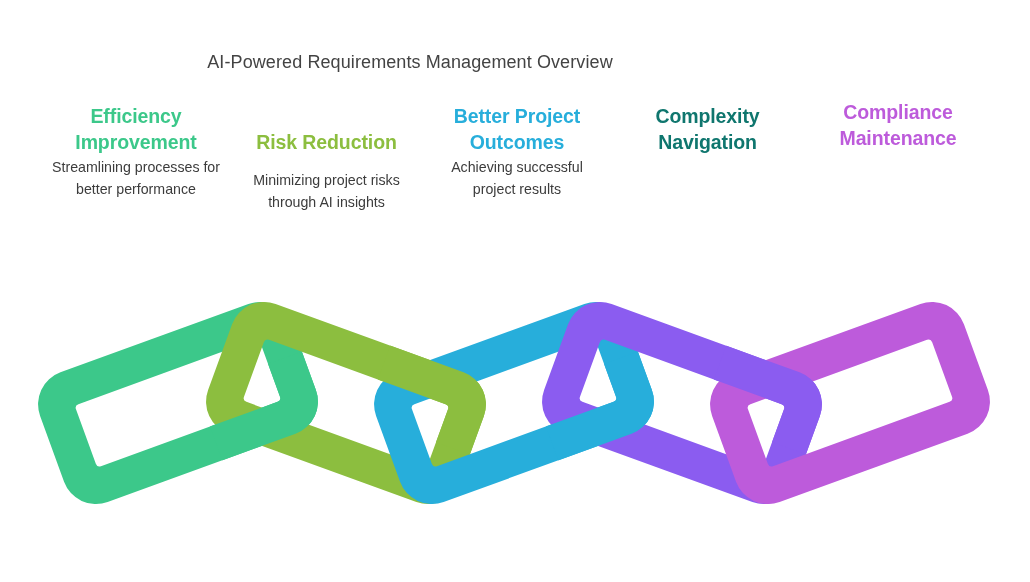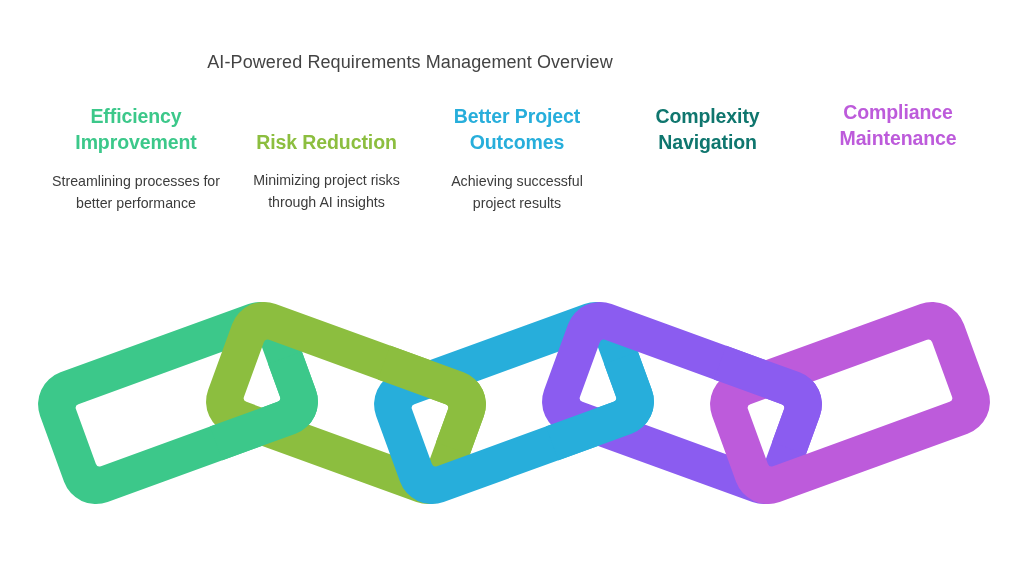--- a/index.html
+++ b/index.html
@@ -57,21 +57,20 @@
   .col-3 { margin-top: 4px; }
   .col-4 { }
 
   .col-head {
     font-size: 19.5px;
     font-weight: bold;
     line-height: 1.33;
     letter-spacing: -0.1px;
   }
   .col-desc {
-    margin-top: 14px;
     font-size: 14.2px;
     font-weight: 400;
     line-height: 1.58;
     color: #3c3c3c;
   }
   .col-1 .col-desc,
   .col-4 .col-desc { margin-top: 13px; }
 
   
   .chain-wrap {

